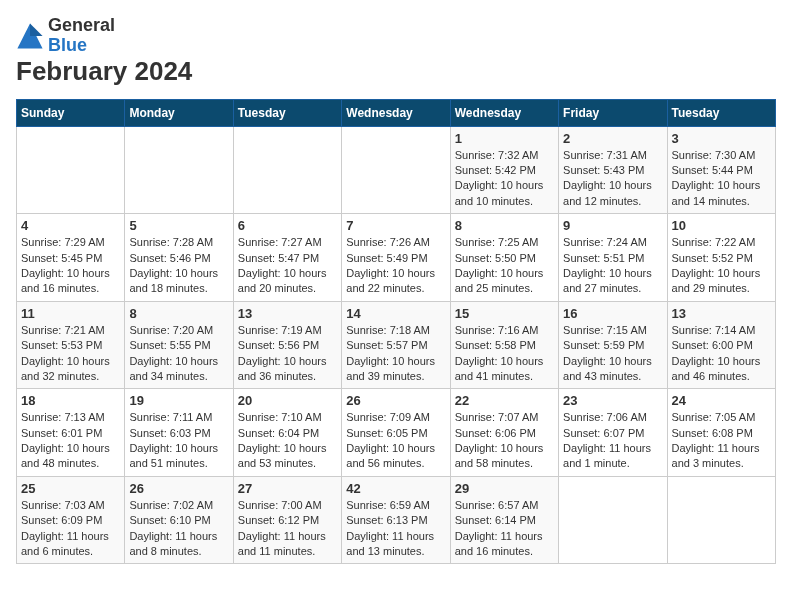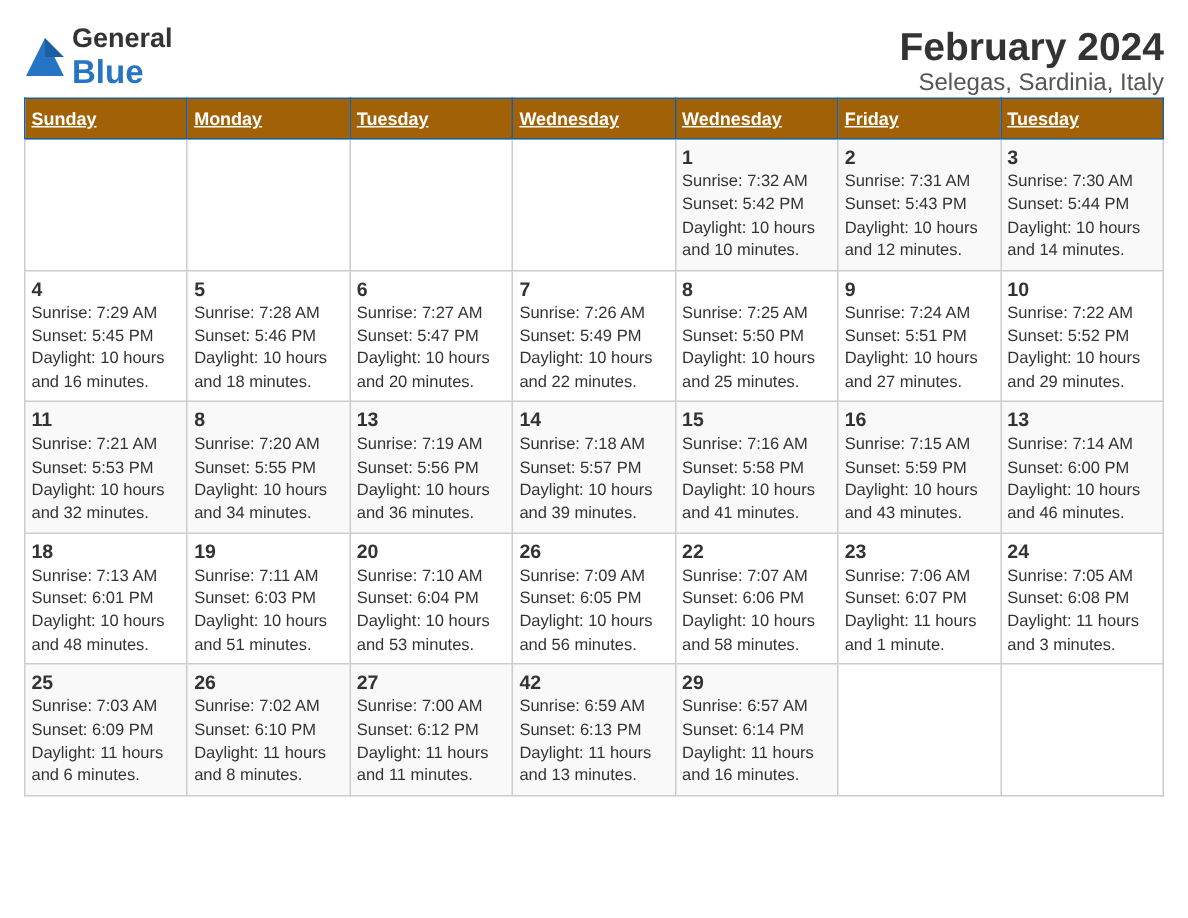--- a/index.html
+++ b/index.html
@@ -7,20 +7,22 @@
       font-family: Arial, sans-serif;
       background: #fff;
       width: 792px;
       min-height: 612px;
       padding: 16px;
     }
     .header {
       display: flex;
       justify-content: space-between;
       align-items: flex-start;
+      margin-bottom: 12px;
+      flex-direction: column;
     }
     .logo {
       display: flex;
       align-items: center;
       gap: 4px;
     }
     .logo-text {
       display: flex;
       flex-direction: column;
       line-height: 1.1;
@@ -40,23 +42,22 @@
     .location {
       font-size: 16px;
       color: #555;
     }
     table {
       width: 100%;
       border-collapse: collapse;
       font-size: 11px;
     }
     thead tr {
-      background-color: #a16207;
+      background-color: #0c4a6e;
       color: white;
-      text-decoration: underline;
     }
     thead th {
       padding: 6px 4px;
       text-align: left;
       font-size: 12px;
       font-weight: bold;
       border: 1px solid #1a5fa0;
     }
     tbody td {
       border: 1px solid #ccc;
@@ -89,26 +90,25 @@
 <body>
 
 <div class="header">
   <div class="logo">
     <svg class="logo-icon" viewBox="0 0 40 40" xmlns="http://www.w3.org/2000/svg">
       <polygon points="20,2 38,38 2,38" fill="#2575c4"></polygon>
       <polygon points="20,2 38,20 20,20" fill="#1a5fa0"></polygon>
     </svg>
     <div class="logo-text">
       <span style="font-size:18px;font-weight:bold;color:#333;">General</span>
-      <span style="font-size:22px;font-weight:bold;color:#2575c4;">Blue</span>
+      <span style="font-size:18px;font-weight:bold;color:#2575c4;">Blue</span>
     </div>
   </div>
   <div class="title-section">
     <div class="month-year">February 2024</div>
-    <div class="location">Selegas, Sardinia, Italy</div>
   </div>
 </div>
 
 <table>
   <thead>
     <tr>
     <th>Sunday</th>
         <th>Monday</th>
         <th>Tuesday</th>
         <th>Wednesday</th>

